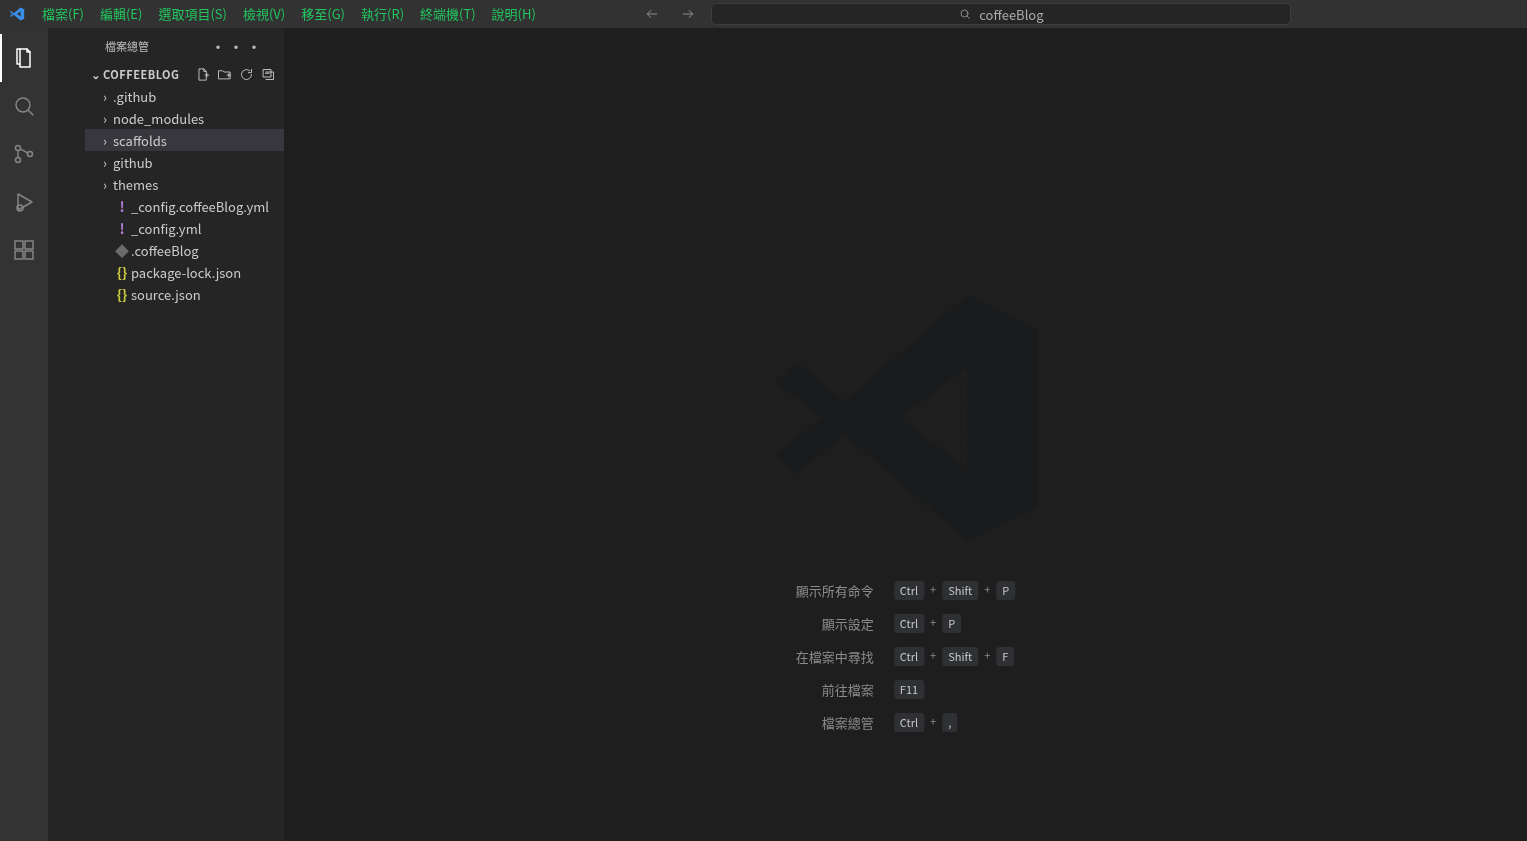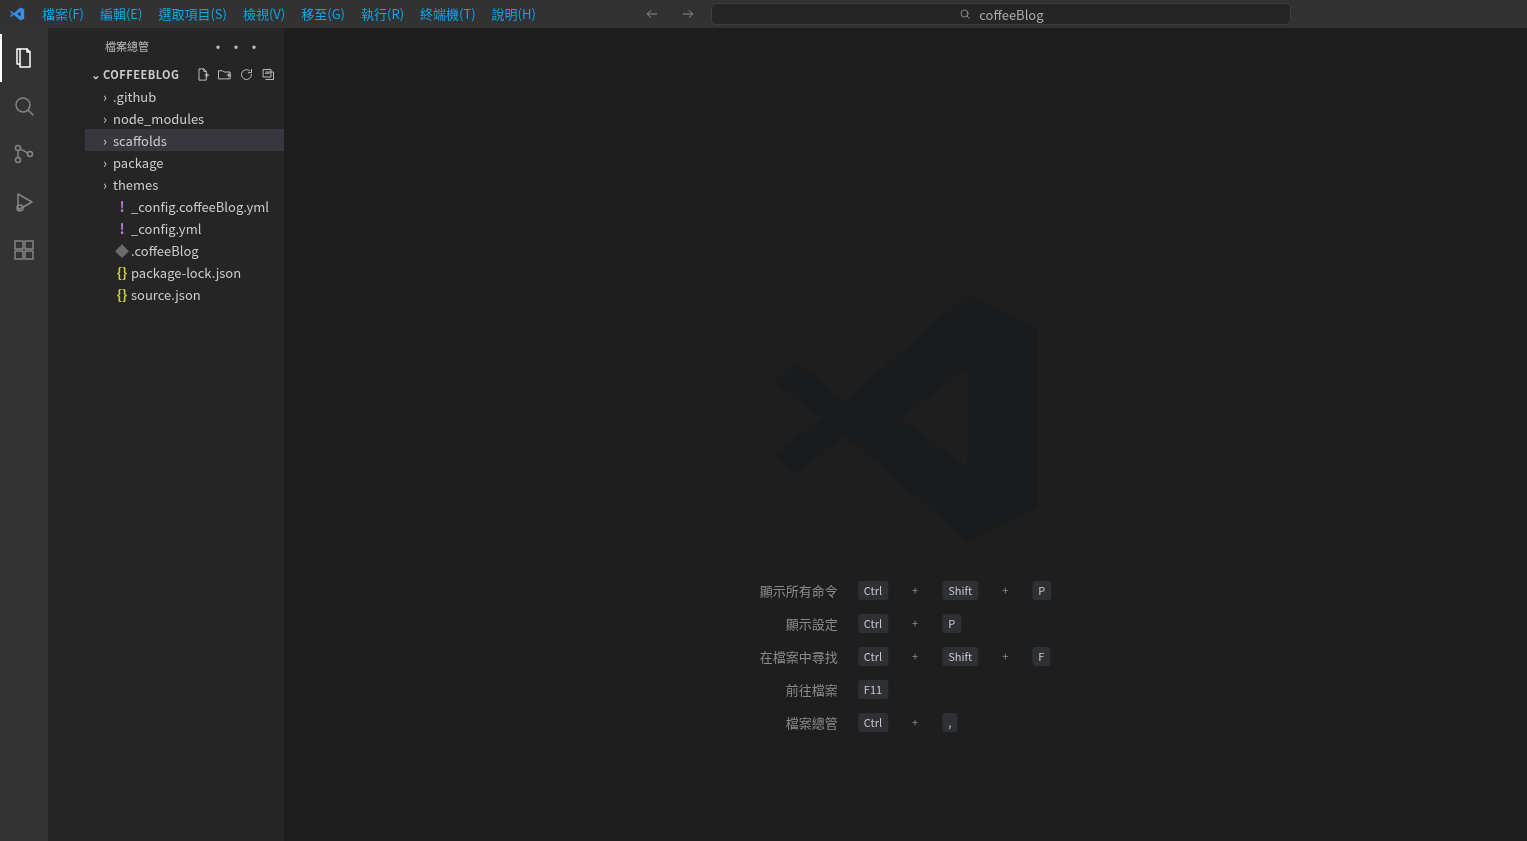--- a/index.html
+++ b/index.html
@@ -4,21 +4,21 @@
 <style>
   * { margin:0; padding:0; box-sizing:border-box; }
   html,body { width:100%; height:100%; background:#1e1e1e; font-family:"Segoe UI","Noto Sans CJK TC","Microsoft JhengHei",sans-serif; font-size:13px; color:#cccccc; overflow:hidden; }
   #app { display:flex; flex-direction:column; width:1527px; height:841px; background:#1e1e1e; }
 
   
   .titlebar { height:28px; display:flex; align-items:center; background:#323233; }
   .titlebar .logo { width:34px; display:flex; justify-content:center; align-items:center; }
   .titlebar .logo svg { width:16px; height:16px; }
   .menus { display:flex; }
-  .menus .menu-item { padding:0 8px; line-height:28px; color:#0ea5e9; cursor:pointer; }
+  .menus .menu-item { padding:0 8px; line-height:28px; color:#22c55e; cursor:pointer; }
   .tcenter { flex:1; display:flex; align-items:center; justify-content:center; gap:10px; }
   .navbtn { width:26px; height:22px; display:flex; align-items:center; justify-content:center; color:#999; border-radius:4px; cursor:pointer; }
   .searchbox { display:flex; align-items:center; gap:8px; justify-content:center;
                width:580px; height:22px; background:#252526; border:1px solid #3d3d40; border-radius:5px; color:#aaa; }
   .tright { width:140px; }
 
   
   .body { flex:1; display:flex; min-height:0; }
   .activitybar { width:48px; background:#333333; display:flex; flex-direction:column; align-items:center; padding-top:6px; }
   .activity { width:48px; height:48px; display:flex; align-items:center; justify-content:center; color:#858585; cursor:pointer; position:relative; }
@@ -45,21 +45,21 @@
   .ic-json { color:#cbcb41; font-weight:700; }
   .ic-git  { color:#6c6c6c; }
 
   
   .editor-group { flex:1; background:#1e1e1e; position:relative; overflow:hidden; }
   .watermark { position:absolute; left:50%; top:48%; transform:translate(-50%,-50%); width:280px; opacity:1; }
   .watermark svg { width:280px; height:280px; display:block; fill:#191b1d; }
 
   .hints { position:absolute; left:50%; top:68%; transform:translateX(-50%); display:grid; grid-template-columns:auto auto; column-gap:20px; row-gap:14px; align-items:center; }
   .hint-l { text-align:right; color:#8b8b8b; font-size:13px; }
-  .hint-r { display:flex; align-items:center; gap:24px; }
+  .hint-r { display:flex; align-items:flex-start; gap:6px; }
   .key { background:#2f3033; border-radius:3px; padding:1px 6px 2px; color:#c8c8c8; font-size:11px; display:inline-block; }
   .plus { color:#8b8b8b; font-size:11px; }
 
   
   .stroke * { stroke:currentColor; stroke-width:1.5; fill:none; stroke-linecap:round; stroke-linejoin:round; }
 </style>
 </head>
 <body>
 
 <div id="app">
@@ -194,21 +194,21 @@
         <div class="row" style="padding-left:12px">
           <span class="tw">›</span>
           <span class="lbl">node_modules</span>
         </div>
         <div class="row sel" style="padding-left:12px">
           <span class="tw">›</span>
           <span class="lbl">scaffolds</span>
         </div>
         <div class="row" style="padding-left:12px">
           <span class="tw">›</span>
-          <span class="lbl">package</span>
+          <span class="lbl">github</span>
         </div>
         <div class="row" style="padding-left:12px">
           <span class="tw">›</span>
           <span class="lbl">themes</span>
         </div>
 
         <div class="row" style="padding-left:12px">
           <span class="tw"></span>
             <span class="ico ic-yaml">!</span>
           <span class="lbl">_config.coffeeBlog.yml</span>

